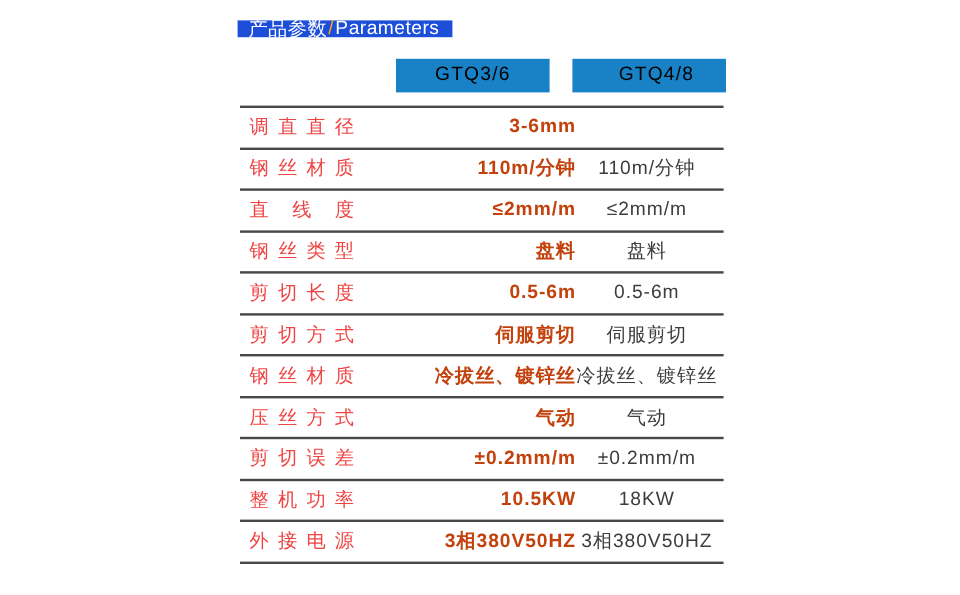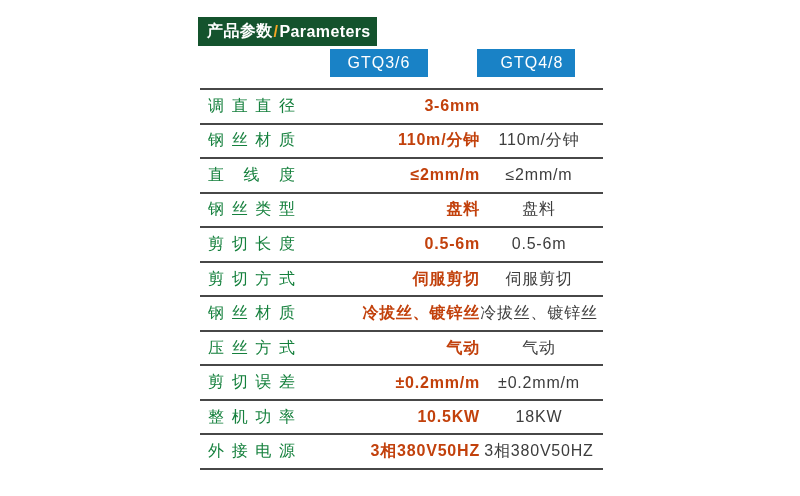--- a/index.html
+++ b/index.html
@@ -11,39 +11,39 @@
     background: #ffffff;
     font-family: "Liberation Sans", "DejaVu Sans", sans-serif;
     color: #404040;
     overflow: hidden;
   }
   .title-bar {
     position: absolute;
     left: 198px;
     top: 17px;
     width: 179px;
-    height: 29px;
-    background: #14532d;
+    height: 14px;
+    background: #1d4ed8;
     color: #ffffff;
     font-size: 16px;
-    font-weight: bold;
+    font-weight: normal;
     display: flex;
     align-items: center;
     padding-left: 9px;
     letter-spacing: 0.4px;
     white-space: nowrap;
   }
   .title-slash { color: #f6a623; margin: 0 1px; }
   .chip {
     position: absolute;
     top: 49px;
-    width: 98px;
+    width: 128px;
     height: 28px;
     background: #1982c6;
-    color: #ffffff;
+    color: #000000;
     font-size: 16px;
     font-weight: 500;
     display: flex;
     align-items: center;
     justify-content: center;
     letter-spacing: 1px;
   }
   .chip-1 { left: 330px; }
   .chip-2 { left: 477px; padding-left: 12px; }
   .param-table {
@@ -59,21 +59,21 @@
   .row {
     flex: 1;
     display: flex;
     align-items: center;
     border-top: 2px solid #474747;
   }
   .cell-label {
     width: 87px;
     margin-left: 8px;
     font-size: 16px;
-    color: #15803d;
+    color: #ef4444;
     text-align: justify;
     text-align-last: justify;
     white-space: nowrap;
   }
   .cell-v1 {
     width: 185px;
     text-align: right;
     font-size: 16px;
     color: #c2410c;
     letter-spacing: 0.8px;

